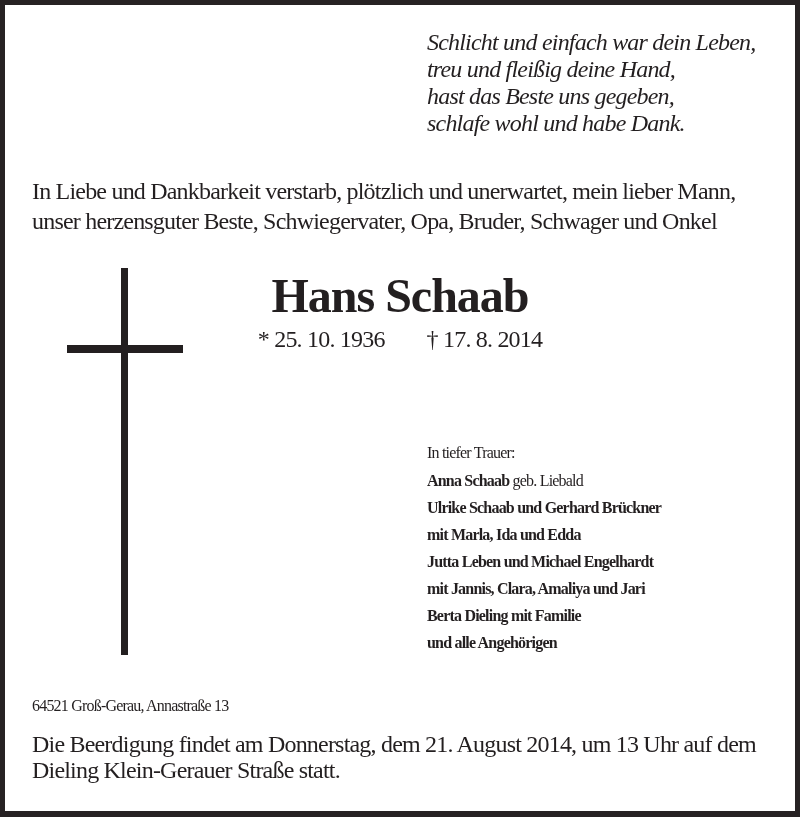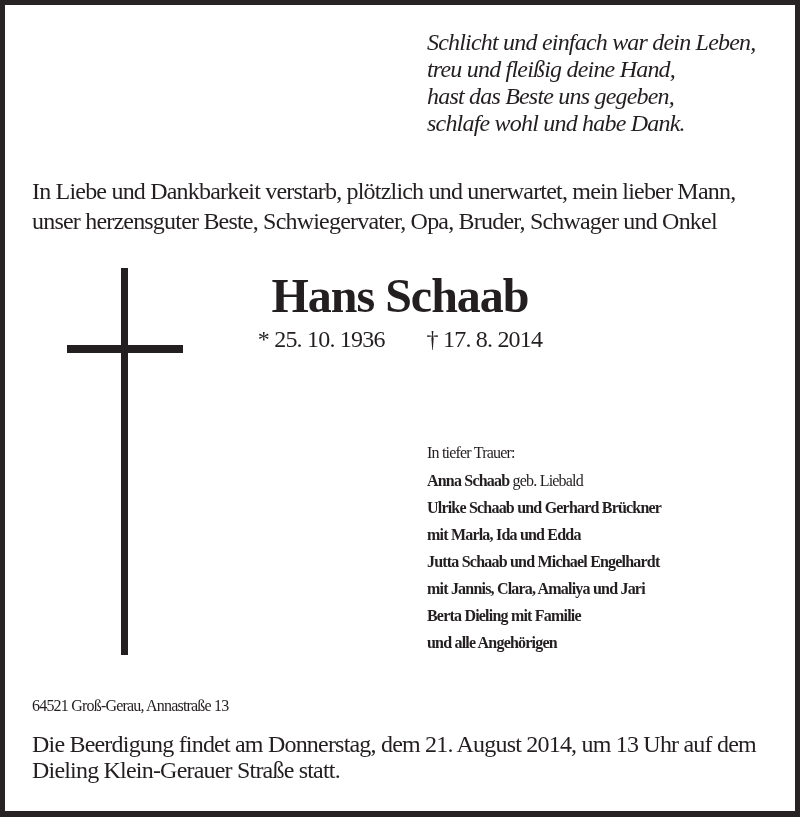--- a/index.html
+++ b/index.html
@@ -145,21 +145,21 @@
       <span>* 25. 10. 1936</span>
       <span>† 17. 8. 2014</span>
     </div>
 
     <div class="mourning txt">
       <div>In tiefer Trauer:</div>
       <div class="entries">
         <div><span>Anna Schaab</span><span class="suffix"> geb. Liebald</span></div>
         <div><span>Ulrike Schaab und Gerhard Brückner</span><span class="suffix"></span></div>
         <div><span>mit Marla, Ida und Edda</span><span class="suffix"></span></div>
-        <div><span>Jutta Schaab und Michael Engelhardt</span><span class="suffix"></span></div>
+        <div><span>Jutta Leben und Michael Engelhardt</span><span class="suffix"></span></div>
         <div><span>mit Jannis, Clara, Amaliya und Jari</span><span class="suffix"></span></div>
         <div><span>Berta Dieling mit Familie</span><span class="suffix"></span></div>
         <div><span>und alle Angehörigen</span><span class="suffix"></span></div>
       </div>
     </div>
 
     <div class="address txt">64521 Groß-Gerau, Annastraße 13</div>
 
     <div class="funeral txt">
       <div>Die Beerdigung findet am Donnerstag, dem 21. August 2014, um 13 Uhr auf dem</div>

